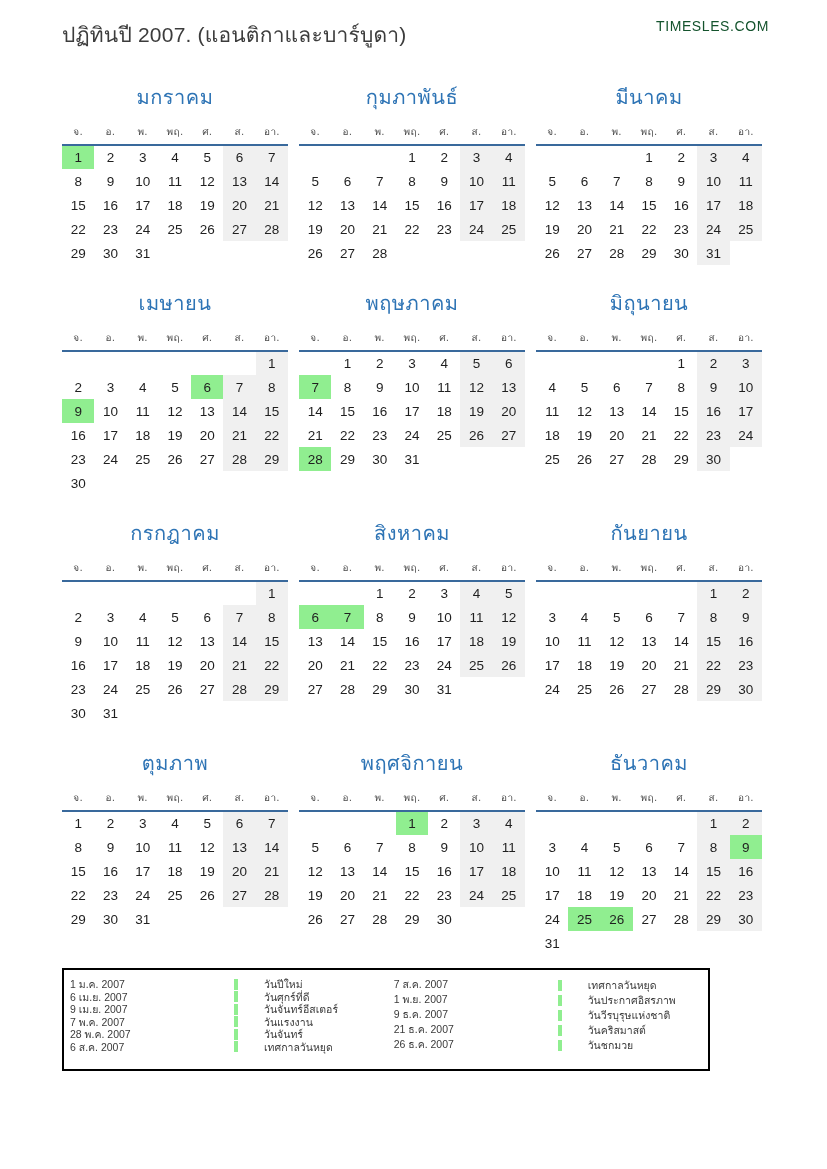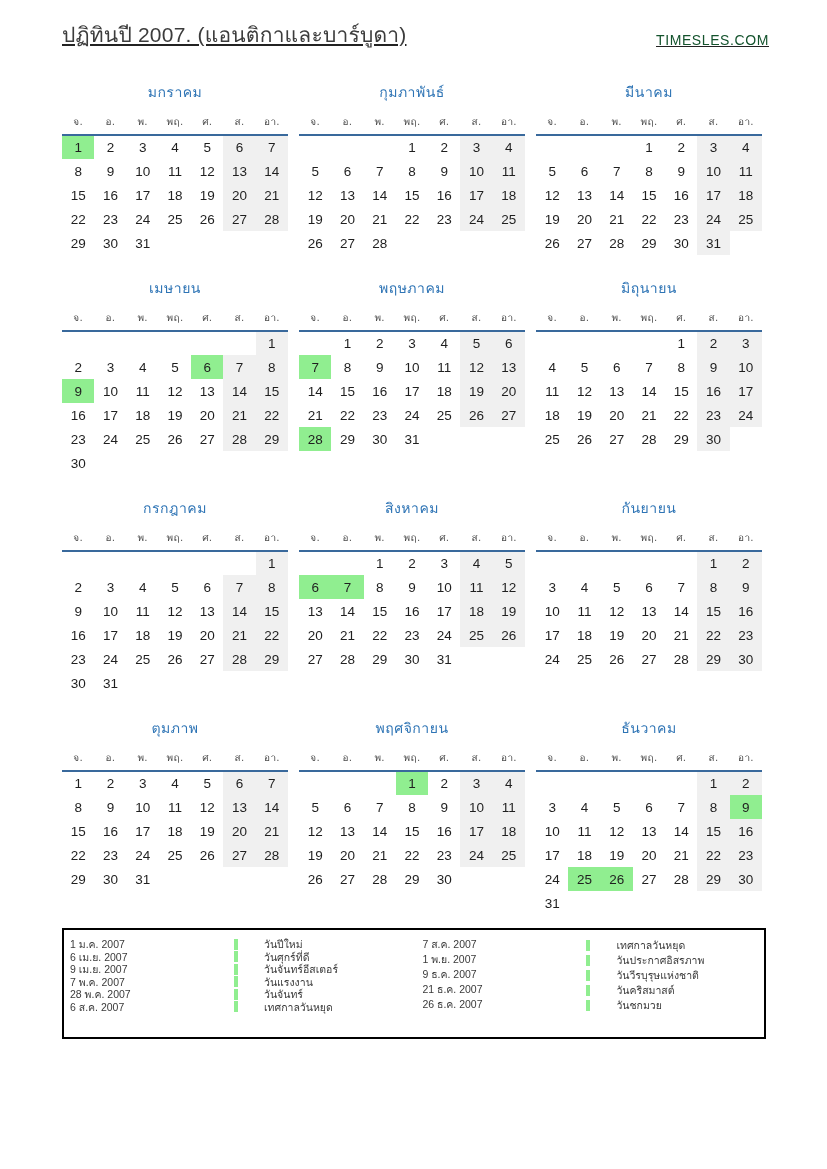--- a/index.html
+++ b/index.html
@@ -11,23 +11,21 @@
     color: #222;
     overflow: hidden;
   }
   .page {
     width: 827px;
     padding: 18px 58px 0 62px;
   }
   .header-bar {
     display: flex;
     justify-content: space-between;
-    align-items: flex-end;
     padding-left: 0;
-    text-decoration: underline;
   }
   .page-title {
     font-size: 21px;
     color: #3c3c3c;
     letter-spacing: 0.2px;
   }
   .brand-link {
     font-size: 14px;
     color: #14532d;
     text-decoration: none;
@@ -39,21 +37,21 @@
     display: grid;
     grid-template-columns: repeat(3, 226px);
     column-gap: 11px;
     row-gap: 22px;
     align-items: start;
   }
   .month { width: 226px; }
   .month-title {
     text-align: center;
     color: #2e74b5;
-    font-size: 14px;
+    font-size: 20px;
     margin-bottom: 9px;
     letter-spacing: 0.5px;
   }
   table.month-table {
     border-collapse: collapse;
     table-layout: fixed;
     width: 226px;
   }
   table.month-table th {
     font-size: 10px;
@@ -68,24 +66,24 @@
     height: 24px;
     text-align: center;
     vertical-align: middle;
     font-size: 13.5px;
     color: #1f1f1f;
   }
   td.weekend { background: #f0f0f0; }
   td.holiday { background: #90ee90; }
   .legend-box {
     margin-top: 13px;
-    width: 704px;
+    width: 648px;
     border: 2px solid #000000;
     background: #ffffff;
-    padding: 8px 6px 24px 6px;
+    padding: 8px 6px 16px 6px;
     display: flex;
   }
   .legend-col { display: grid; grid-template-columns: 164px auto; }
   .legend-col.col-0 { width: 357px; }
   .legend-col.col-1 { width: 340px; }
   .legend-date {
     font-size: 10.5px;
     color: #3a3a3a;
     line-height: 12.5px;
     white-space: nowrap;

